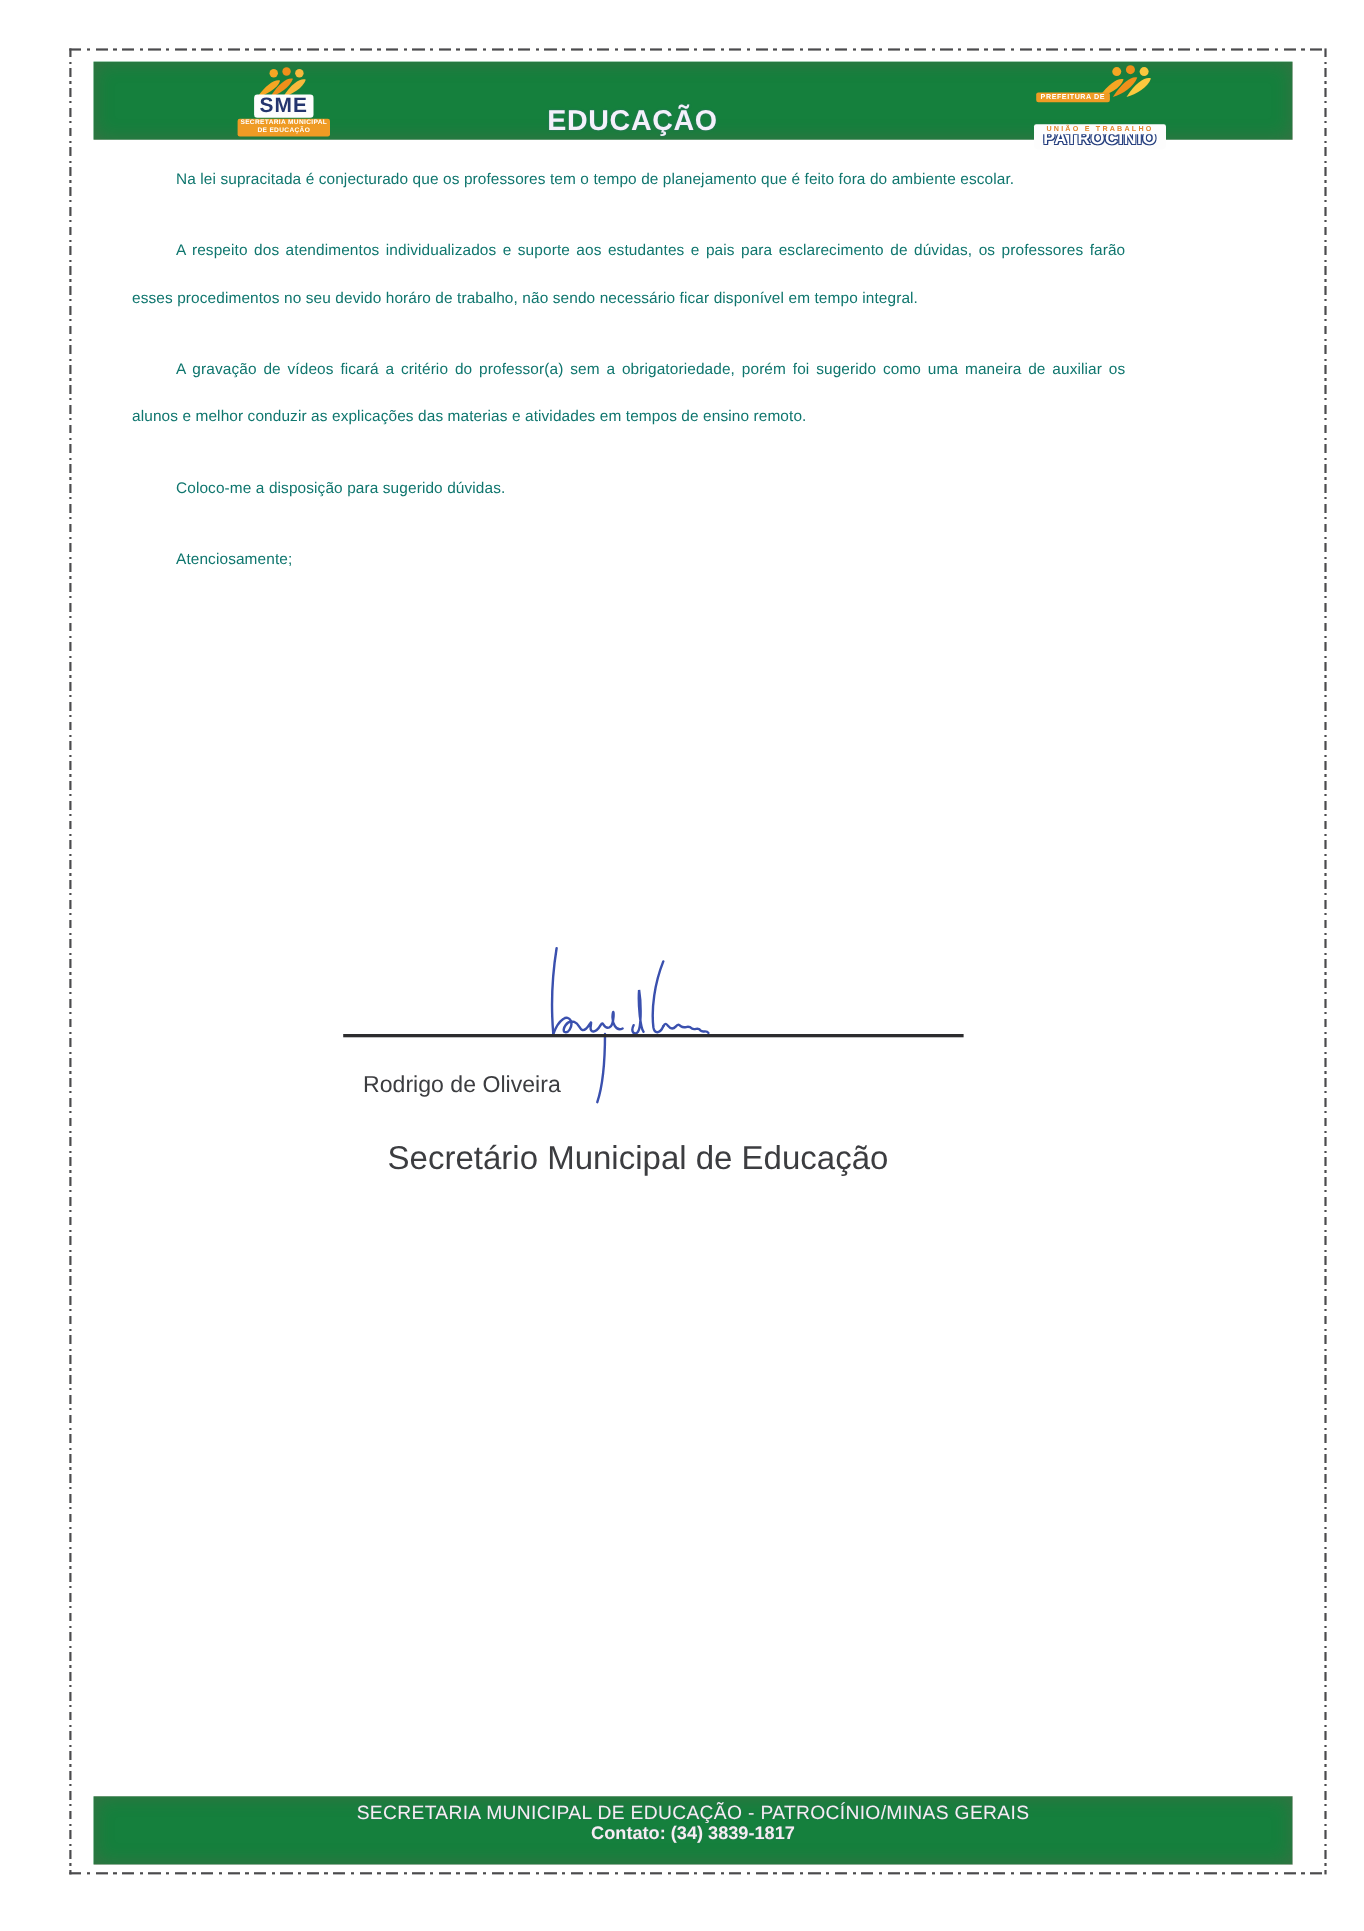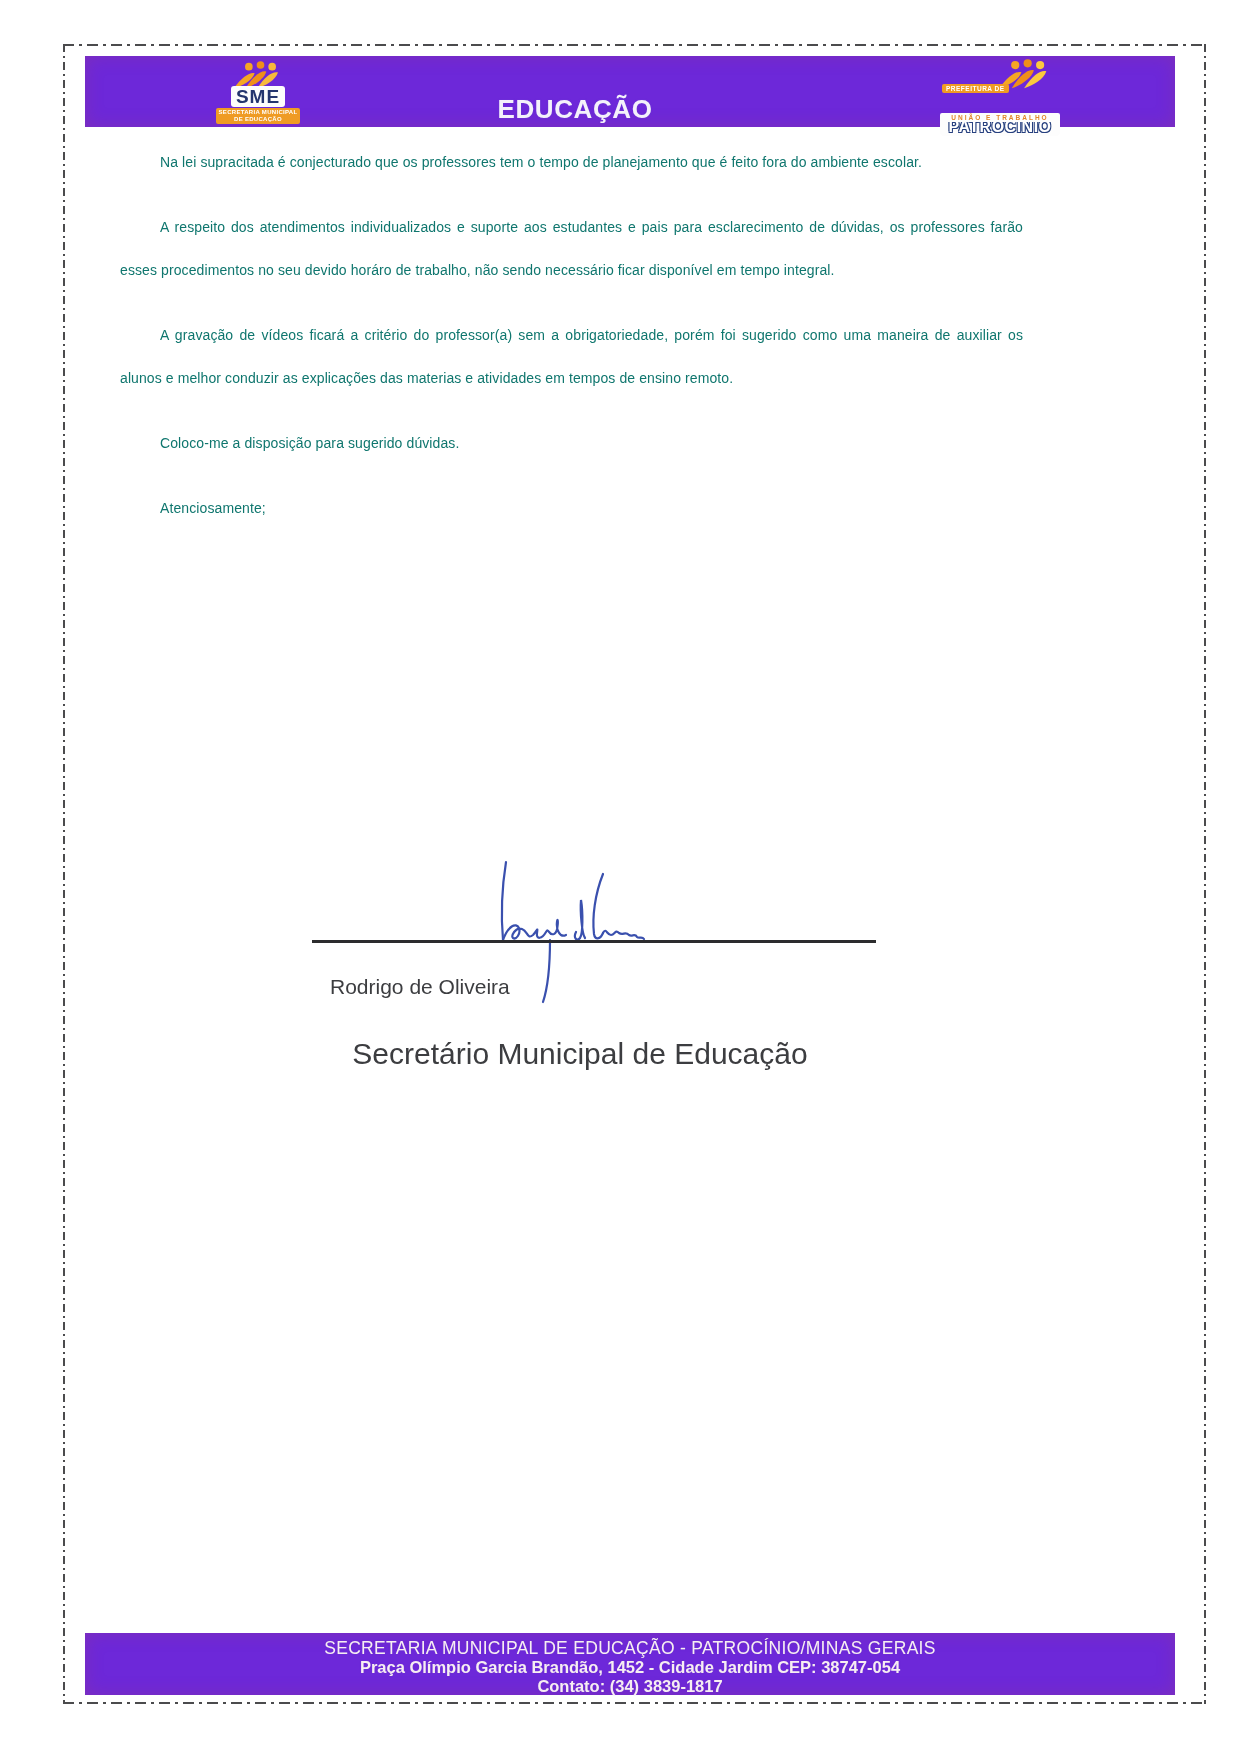--- a/index.html
+++ b/index.html
@@ -25,21 +25,21 @@
     background: repeating-linear-gradient(to bottom,
       #4b4b4d 0 8px, transparent 8px 12px,
       #4b4b4d 12px 14px, transparent 14px 18px);
   }
   .bord.t { top: 0; } .bord.b { bottom: 0; }
   .bord.l { left: 0; } .bord.r { right: 0; }
 
   
   .banner {
     position: absolute; left: 85px; width: 1090px;
-    background: #6d28d9;
+    background: #15803d;
     box-shadow: inset 0 0 18px rgba(176, 62, 92, 0.25);
   }
   .banner.header { top: 56px; height: 71px; }
   .banner.footer { top: 1633px; height: 62px; padding-top: 5px; text-align: center; }
 
   .header-title {
     position: absolute; left: 0; top: 7px; width: 980px;
     text-align: center;
     font-size: 26px; font-weight: bold; letter-spacing: 0.6px;
     line-height: 31px; color: #f4f1fb;
@@ -165,15 +165,14 @@
   <path d="M88,80 C85,86 89,90 92,86 C95,82 95,60 93,48 C92,60 94,82 97,86"></path>
   <path d="M115,22 C107,42 104,65 106,82 C107,88 112,88 115,81"></path>
   <path d="M115,81 C118,75 119,83 123,83 C127,83 127,77 131,81 C135,84 137,79 141,83 C144,85 147,81 149,85 C151,87 154,84 156,87"></path>
 </svg>
 <div class="sig-line"></div>
 <div class="sig-name">Rodrigo de Oliveira</div>
 <div class="sig-title">Secretário Municipal de Educação</div>
 
 <div class="banner footer">
   <div class="footer-line1">SECRETARIA MUNICIPAL DE EDUCAÇÃO - PATROCÍNIO/MINAS GERAIS</div>
-  <div class="footer-line2">Praça Olímpio Garcia Brandão, 1452 - Cidade Jardim CEP: 38747-054</div>
   <div class="footer-line3">Contato: (34) 3839-1817</div>
 </div>
 
 </body></html>

